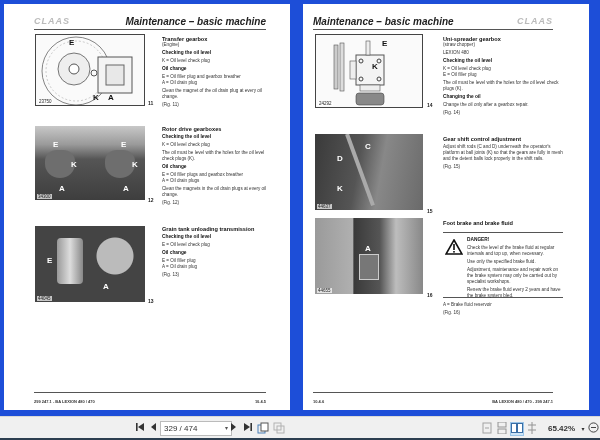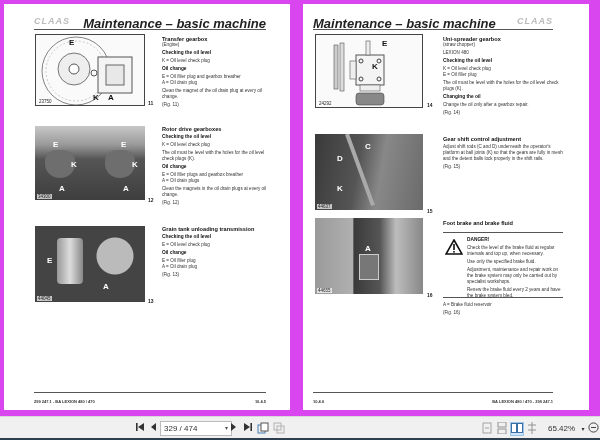--- a/index.html
+++ b/index.html
@@ -1,41 +1,41 @@
 <!DOCTYPE html>
 <html><head>
 <meta charset="utf-8">
 <style>
   * { box-sizing: border-box; margin: 0; padding: 0; }
   html, body { width: 600px; height: 440px; overflow: hidden; background: #a9a9a9; font-family: "Liberation Sans", sans-serif; }
-  .viewer { position: absolute; left: 0; top: 0; width: 600px; height: 416px; background: #d946ef; }
+  .viewer { position: absolute; left: 0; top: 0; width: 600px; height: 416px; background: #1d4ed8; }
   .page { position: absolute; top: 4px; width: 286px; height: 406px; background: #fff; }
   .page.left { left: 4px; }
   .page.right { left: 303px; }
   .hdr { position: absolute; top: 12px; left: 30px; right: 24px; height: 14px; border-bottom: 1px solid #555; }
   .logo { position: absolute; top: 0; font-size: 9px; font-weight: bold; font-style: italic; color: #bbb; letter-spacing: 1px; }
-  .hdr-title { position: absolute; top: 0; font-size: 13px; font-style: italic; font-weight: bold; color: #222; text-align: right; }
+  .hdr-title { position: absolute; top: 0; font-size: 10px; font-style: italic; font-weight: bold; color: #222; text-align: right; }
   .fig { position: absolute; border: 1px solid #444; background: #fafafa; overflow: hidden; }
   .fig.photo { background: #5a5a5a; border: none; }
   .fig-id { position: absolute; left: 2px; bottom: 1px; font-size: 4.5px; color: #222; background: rgba(255,255,255,0.7); padding: 0 1px; }
   .fig-num { position: absolute; font-size: 5px; color: #222; font-weight: bold; }
   .lbl { position: absolute; font-size: 8px; font-weight: bold; color: #111; }
   .photo .lbl { color: #fff; }
   .txt { position: absolute; font-size: 4.6px; line-height: 6px; color: #333; }
   .txt .h { font-weight: bold; font-size: 5.6px; color: #111; margin-bottom: 2px; display:block; }
   .txt .sh { font-weight: bold; font-size: 4.8px; color: #111; margin: 2px 0 2px; display:block; }
   .txt p { margin-bottom: 2px; }
   .footer-line { position: absolute; left: 30px; right: 24px; top: 388px; border-top: 1px solid #555; }
   .footer-l, .footer-r { position: absolute; top: 395px; font-size: 4px; color: #333; font-weight: bold; }
   .danger { position: absolute; border-top: 1px solid #555; border-bottom: 1px solid #555; }
   .toolbar { position: absolute; left: 0; top: 416px; width: 600px; height: 24px; background: #f0f0f0; border-top: 1px solid #d8d8d8; }
   .tb-btn { position: absolute; top: 5px; height: 14px; font-size: 10px; color: #333; text-align: center; line-height: 14px; cursor: pointer; }
   .page-box { position: absolute; left: 160px; top: 4px; width: 72px; height: 15px; background: #fff; border: 1px solid #bbb; font-size: 8px; line-height: 13px; padding-left: 3px; color: #333; }
   .page-box .dd { position: absolute; right: 3px; top: 0; font-size: 6px; color: #555; }
-  .zoom-val { position: absolute; left: 533px; top: 5px; font-size: 8px; line-height: 14px; color: #333; }
+  .zoom-val { position: absolute; left: 533px; top: 5px; font-size: 8px; line-height: 14px; color: #333; font-weight: bold; }
   .bottom-strip { position:absolute; left:0; top:438px; width:600px; height:2px; background:#2c3e50; }
 </style>
 </head>
 <body>
 
 <div class="viewer">
 
   <div class="page left">
     <div class="hdr">
       <span class="logo" style="left:0">CLAAS</span>

